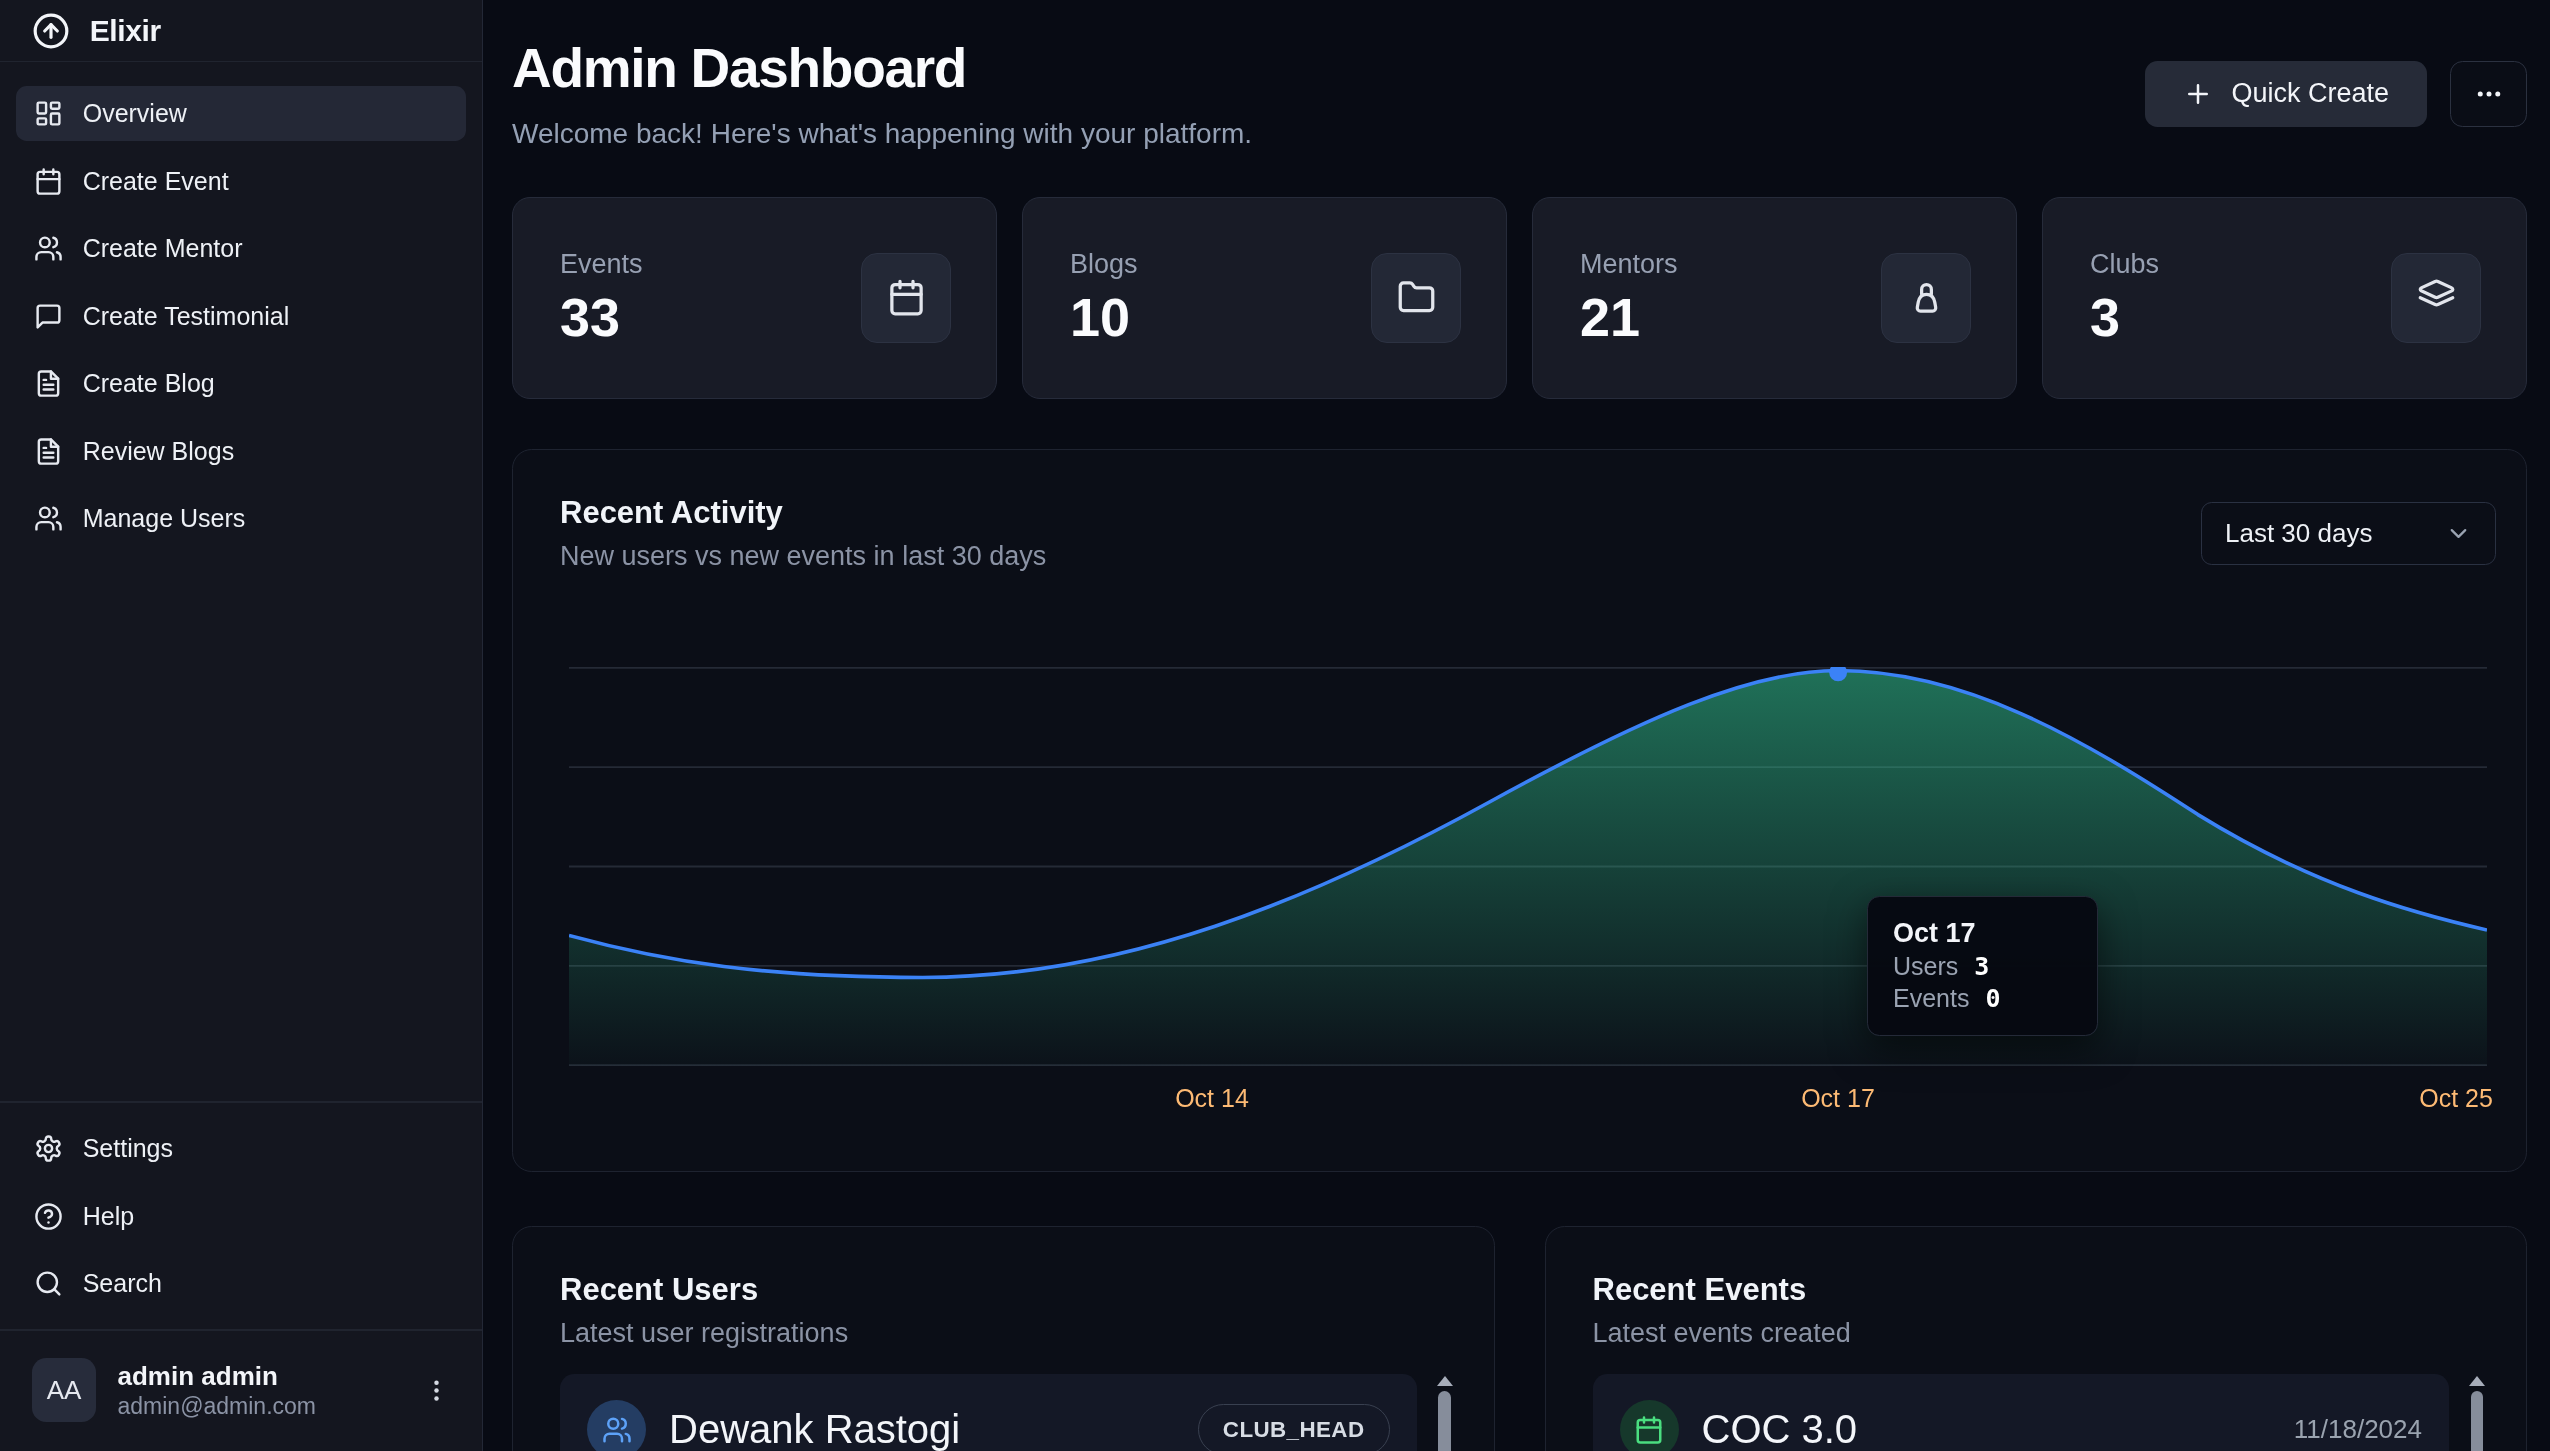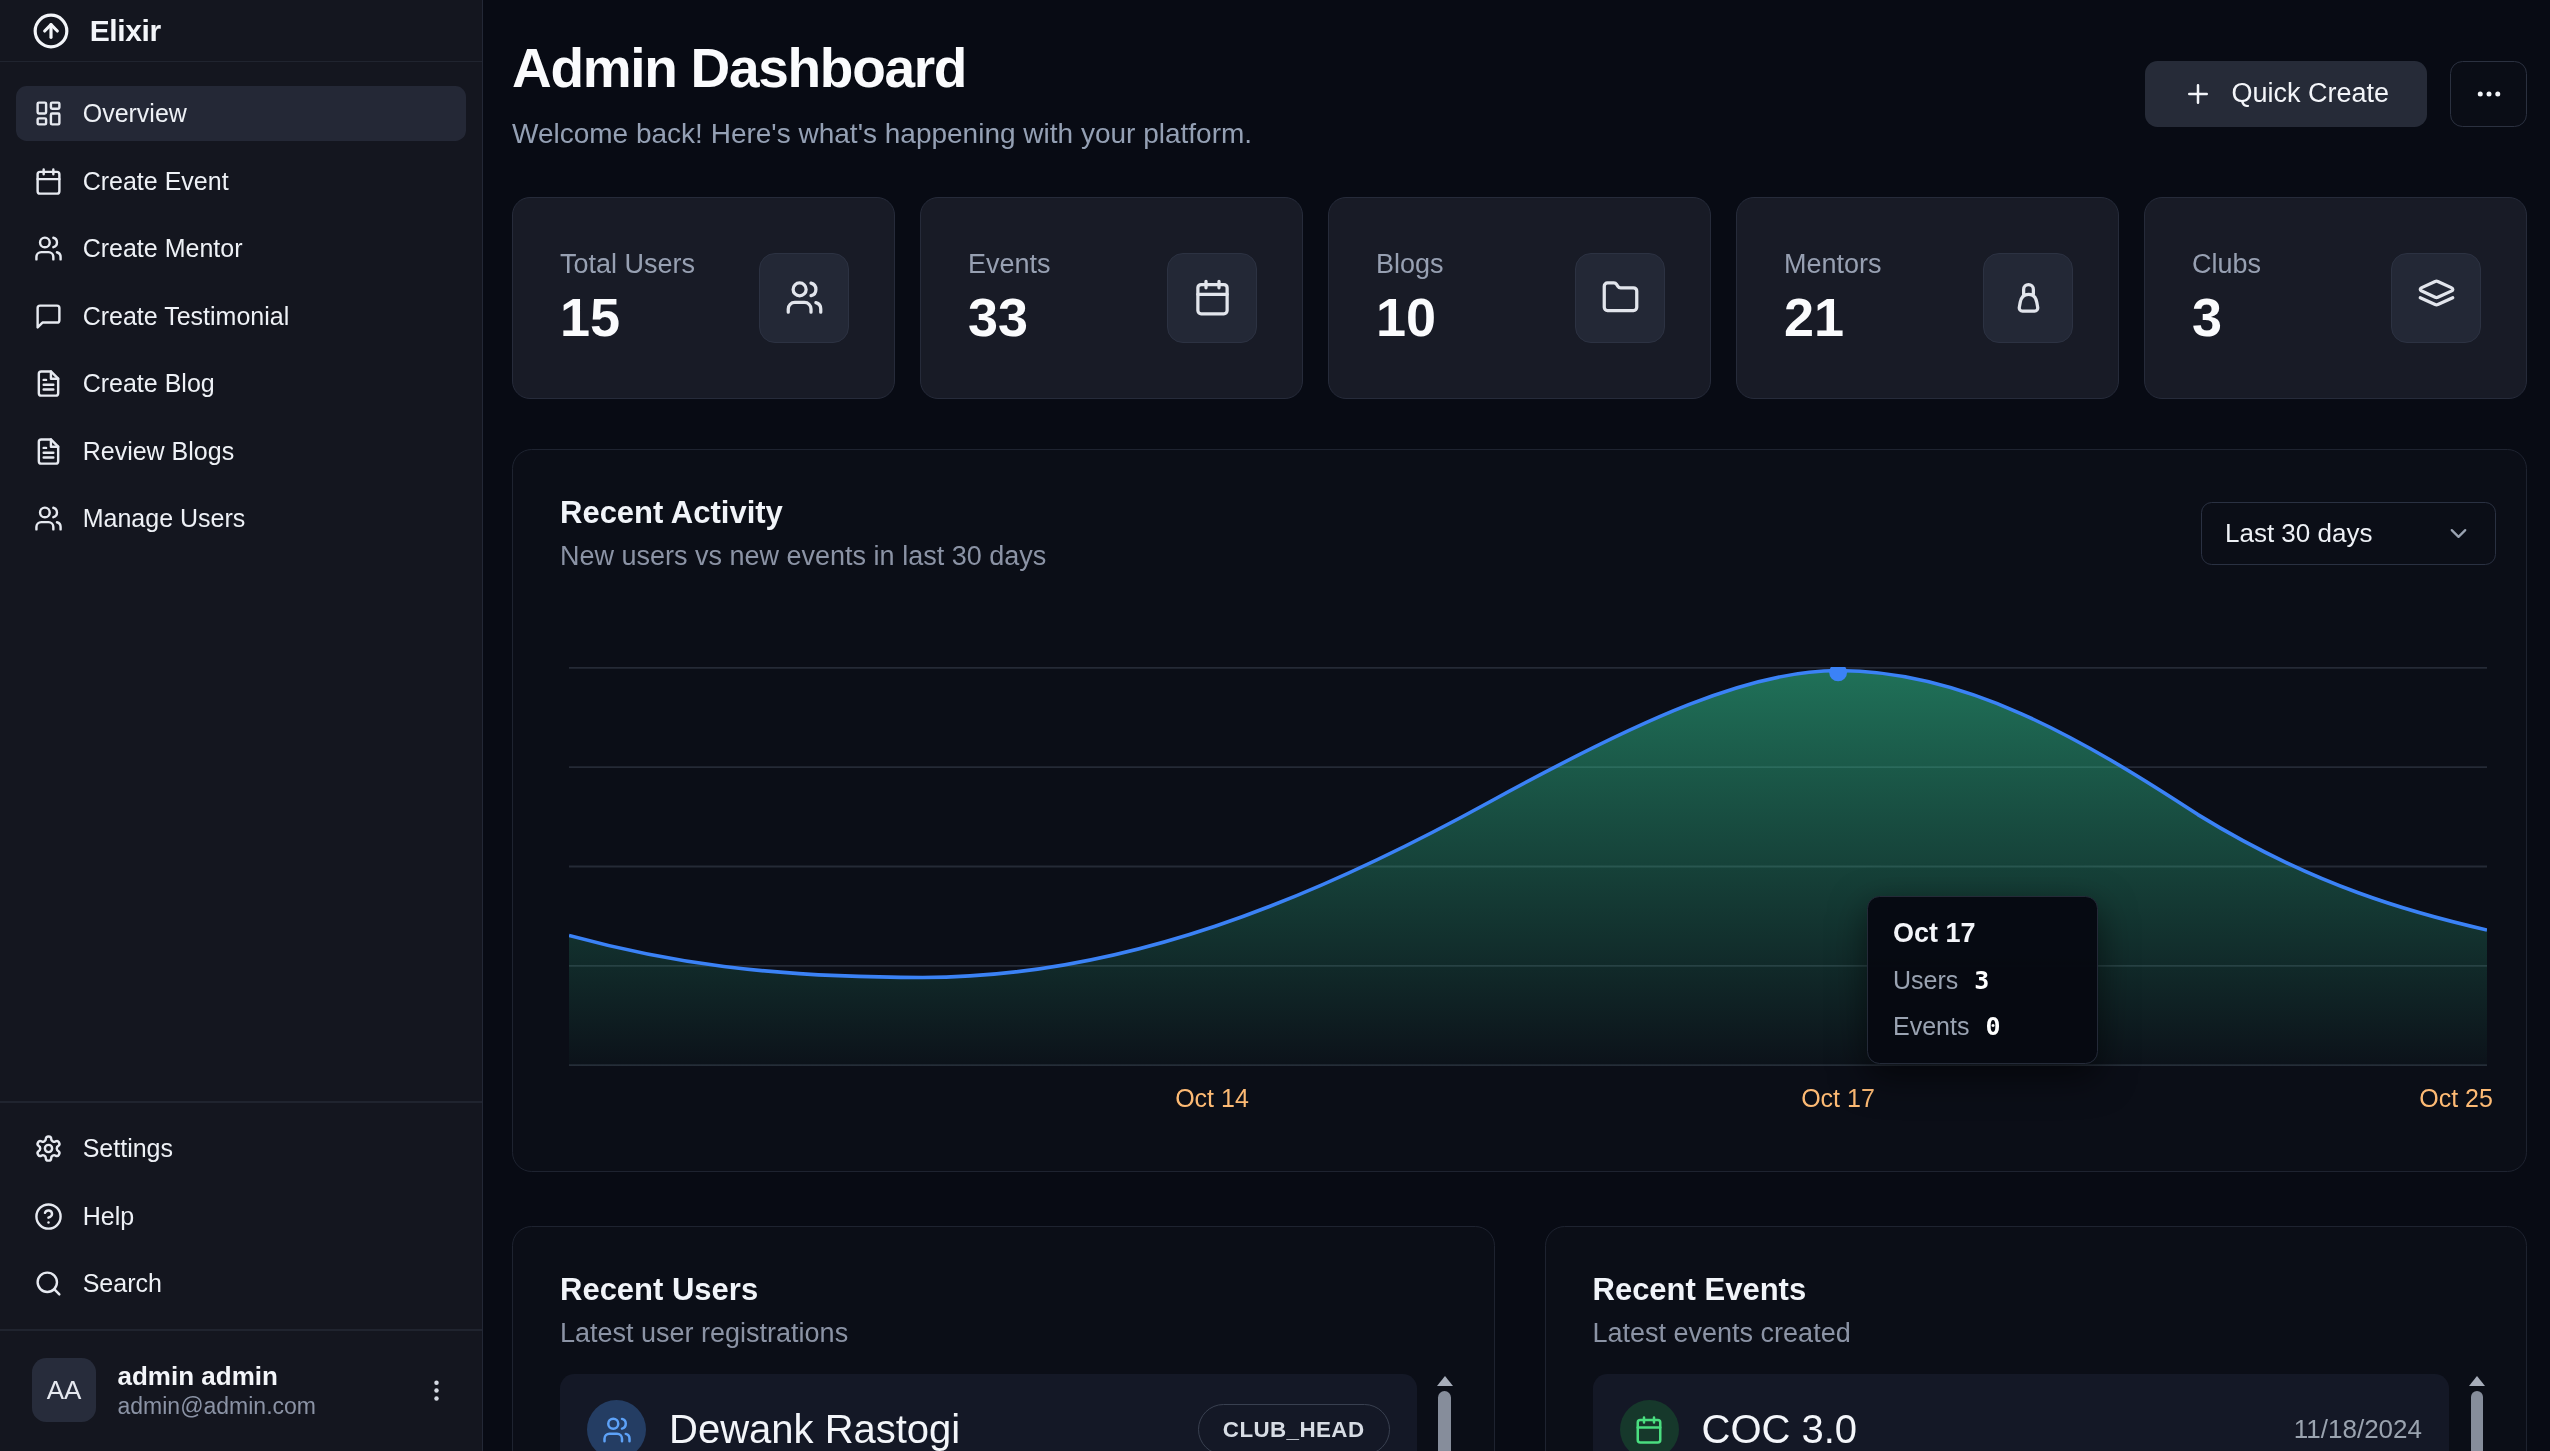--- a/index.html
+++ b/index.html
@@ -101,21 +101,21 @@
   .xlabels { position:absolute; left:56px; top:634px; width:1918px; height:36px; font-size:25px; color:#fdba74; }
   .xlab { position:absolute; transform:translateX(-50%); white-space:nowrap; }
   .xlab.last { transform:translateX(-92%); }
 
   .tooltip {
     position:absolute; left:1354px; top:446px; width:231px;
     background:rgba(6,9,17,0.98); border:1.8px solid #242a38; border-radius:12.5px;
     box-shadow:0 12.5px 36px rgba(0,0,0,0.55); padding:21.5px 25px;
   }
   .tt-title { font-size:27px; font-weight:700; color:#f3f5f9; }
-  .tt-row { margin-top:17px; display:flex; align-items:baseline; gap:16px; }
+  .tt-row { margin-top:3px; display:flex; align-items:baseline; gap:16px; }
   .tt-label { font-size:25px; color:#9aa3b2; }
   .tt-val { font-size:25px; font-weight:700; color:#ffffff; font-family:"DejaVu Sans Mono", monospace; }
 
   
   .bottom-row { display:flex; gap:50px; margin-top:54px; }
   .list-card { flex:1; height:501px; position:relative; padding:45px 47px 0 47px; }
   .list { margin-top:25px; }
   .list-item {
     height:111px; background:#141826; border-radius:14.3px;
     display:flex; align-items:center; gap:23px; padding:0 27px;
@@ -277,34 +277,20 @@
         <svg viewBox="0 0 24 24" fill="currentColor">
             <circle cx="5" cy="12" r="2"></circle>
             <circle cx="12" cy="12" r="2"></circle>
             <circle cx="19" cy="12" r="2"></circle>
           </svg>
       </button>
     </div>
   </div>
 
   <section class="stats">
-    <div class="stat-card">
-      <div>
-        <div class="stat-label">Total Users</div>
-        <div class="stat-value">15</div>
-      </div>
-      <div class="stat-iconbox">
-        <svg viewBox="0 0 24 24" fill="none" stroke="currentColor" stroke-width="2" stroke-linecap="round" stroke-linejoin="round">
-            <path d="M16 21v-2a4 4 0 0 0-4-4H6a4 4 0 0 0-4 4v2"></path>
-            <circle cx="9" cy="7" r="4"></circle>
-            <path d="M22 21v-2a4 4 0 0 0-3-3.87"></path>
-            <path d="M16 3.13a4 4 0 0 1 0 7.75"></path>
-          </svg>
-      </div>
-    </div>
     <div class="stat-card">
       <div>
         <div class="stat-label">Events</div>
         <div class="stat-value">33</div>
       </div>
       <div class="stat-iconbox">
         <svg viewBox="0 0 24 24" fill="none" stroke="currentColor" stroke-width="2" stroke-linecap="round" stroke-linejoin="round">
             <rect x="3" y="4" width="18" height="18" rx="2"></rect>
             <path d="M16 2v4M8 2v4M3 10h18"></path>
           </svg>

